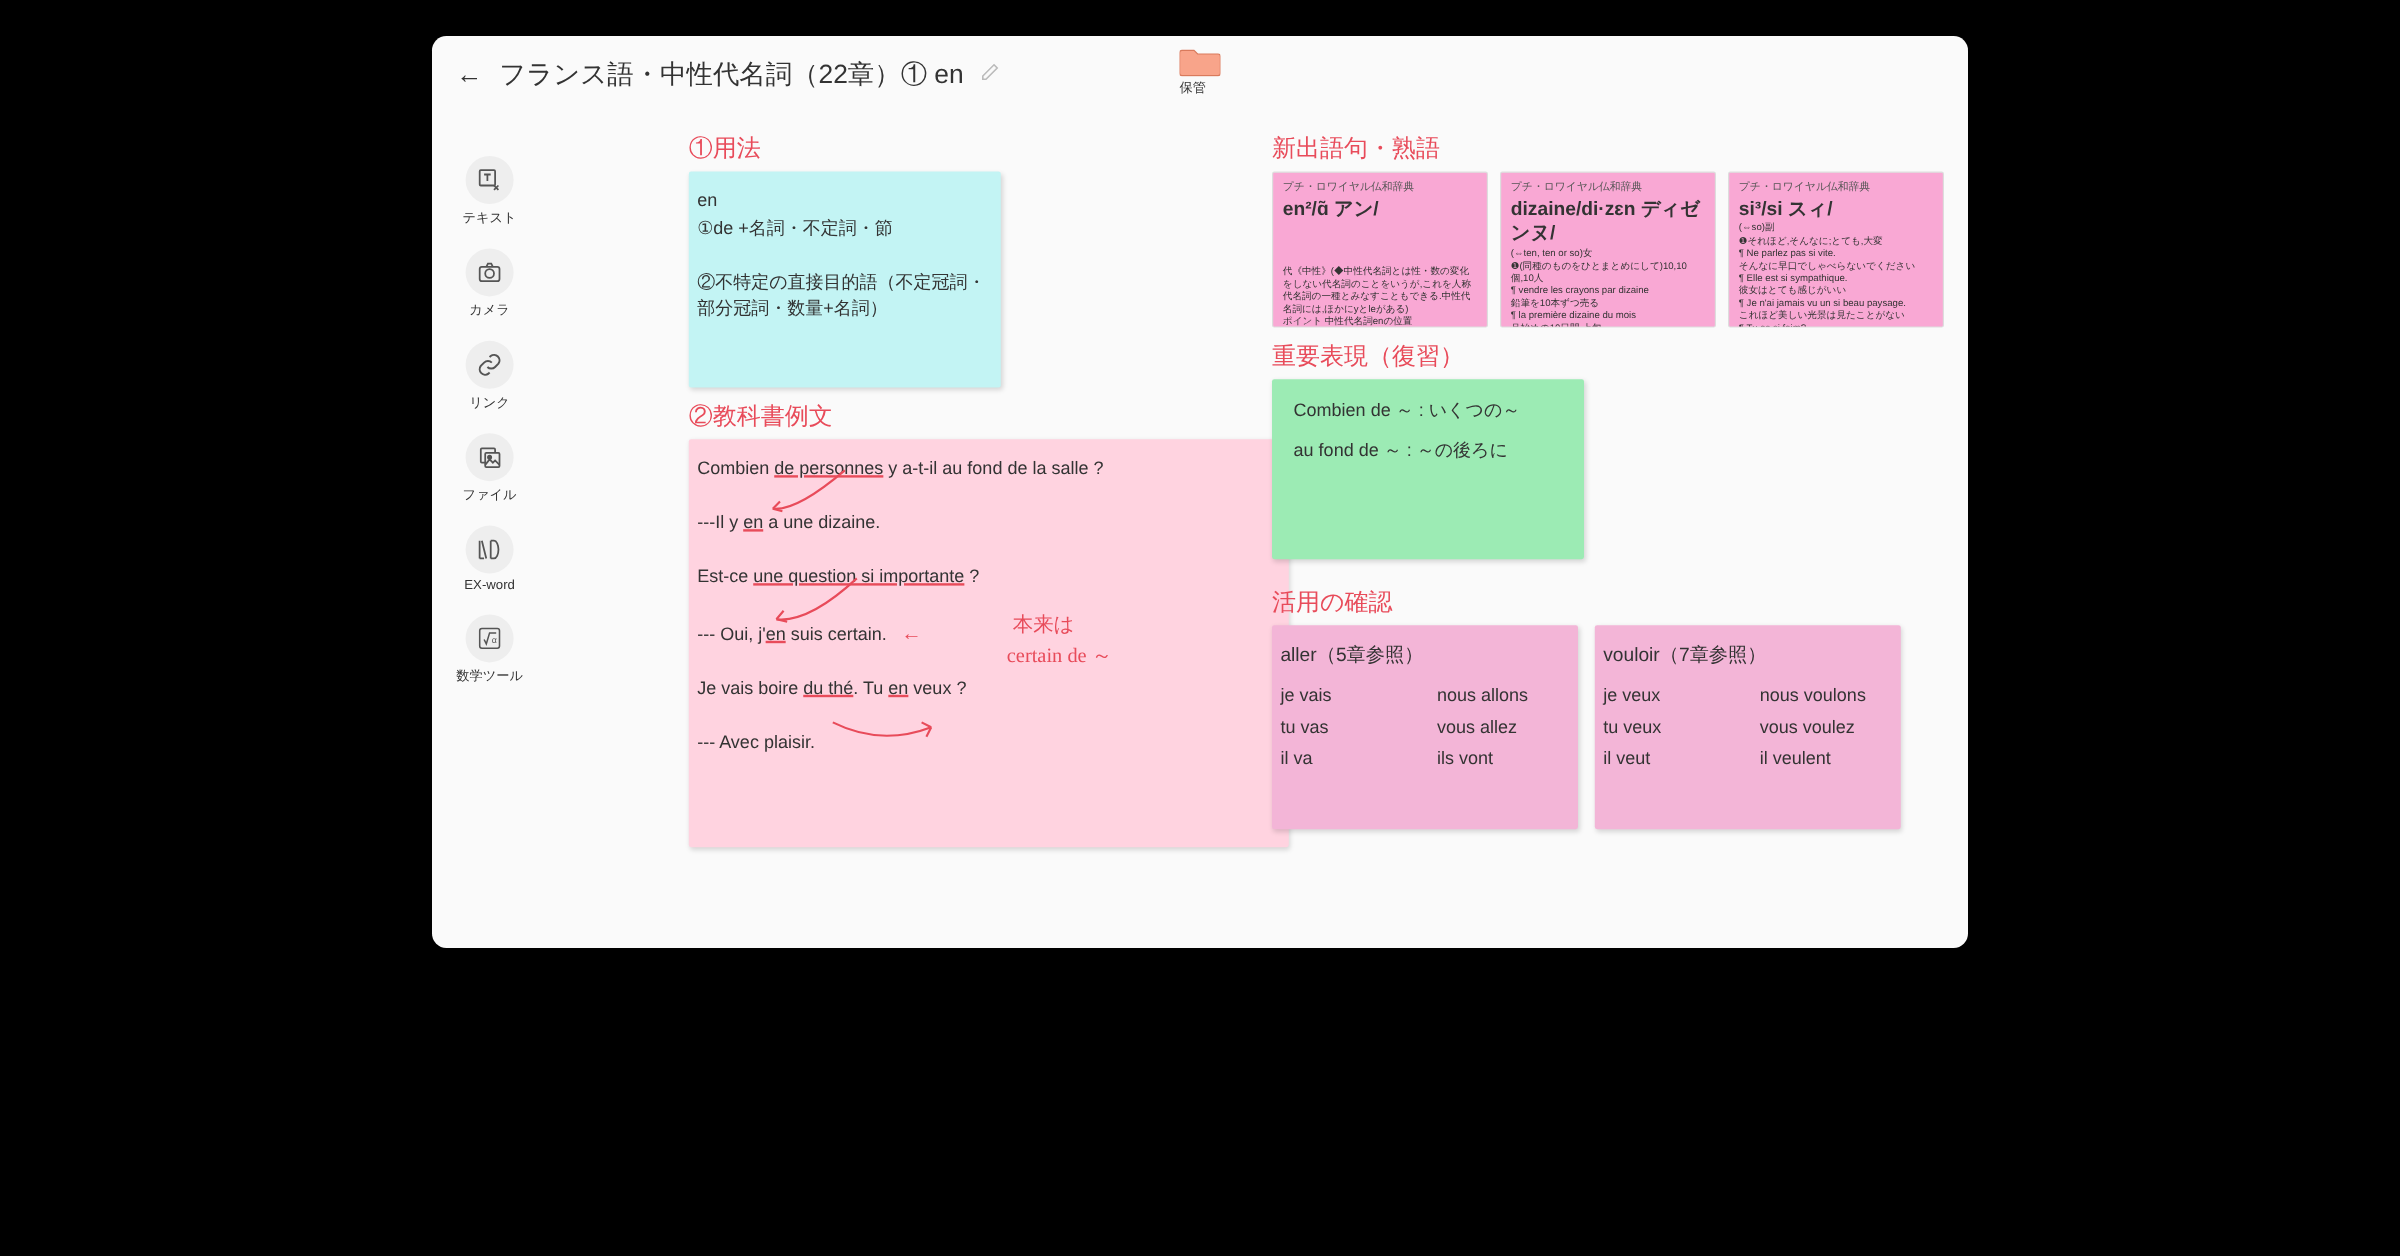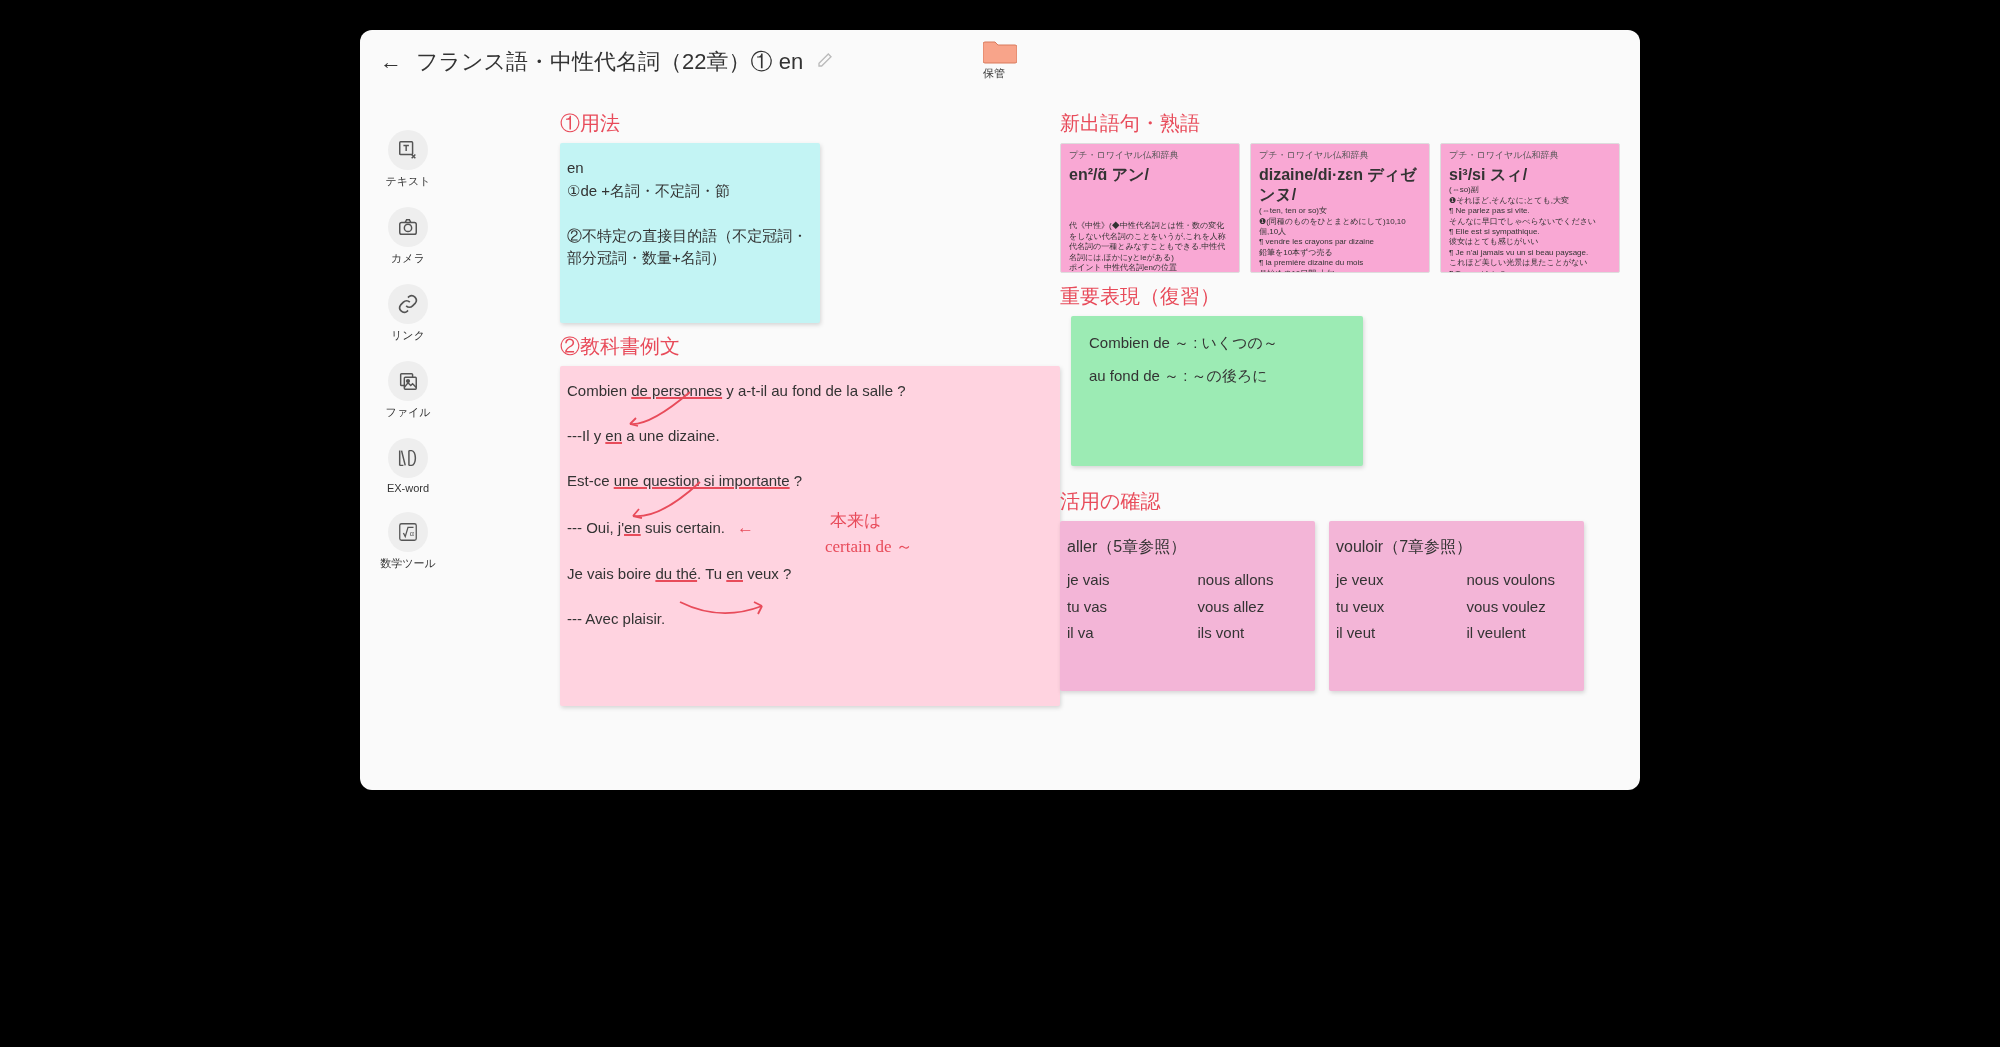--- a/index.html
+++ b/index.html
@@ -99,42 +99,42 @@
       bottom: 10px;
     }
     .section-title {
       color: #e84b5a;
       font-size: 20px;
       font-weight: 500;
       margin-bottom: 6px;
     }
     .col-left {
       position: absolute;
-      left: 100px;
+      left: 114px;
       top: 0;
       width: 460px;
     }
     .col-right {
       position: absolute;
       left: 600px;
       top: 0;
       width: 560px;
     }
     .card {
       border-radius: 2px;
       padding: 14px 7px;
       box-shadow: 1px 2px 4px rgba(0,0,0,0.15);
       font-size: 15px;
       color: #333;
       line-height: 1.5;
     }
     .card p { margin: 0; }
     .card-cyan { background: #c3f4f4; width: 260px; min-height: 180px; }
     .card-pink { background: #ffd3e0; width: 500px; min-height: 340px; }
-    .card-green { background: #9cebb4; width: 292px; min-height: 150px; padding: 16px 18px; margin-left: 11px; }
+    .card-green { background: #9cebb4; width: 260px; min-height: 150px; padding: 16px 18px; }
     .card-magenta { background: #f3b5d7; width: 255px; min-height: 170px; }
     .col-left .section-title:first-child { margin-left: 0; }
     .spacer { height: 10px; }
     .dict-row {
       display: flex;
       gap: 10px;
       margin-bottom: 10px;
     }
     .dict-card {
       background: #f9a8d4;

